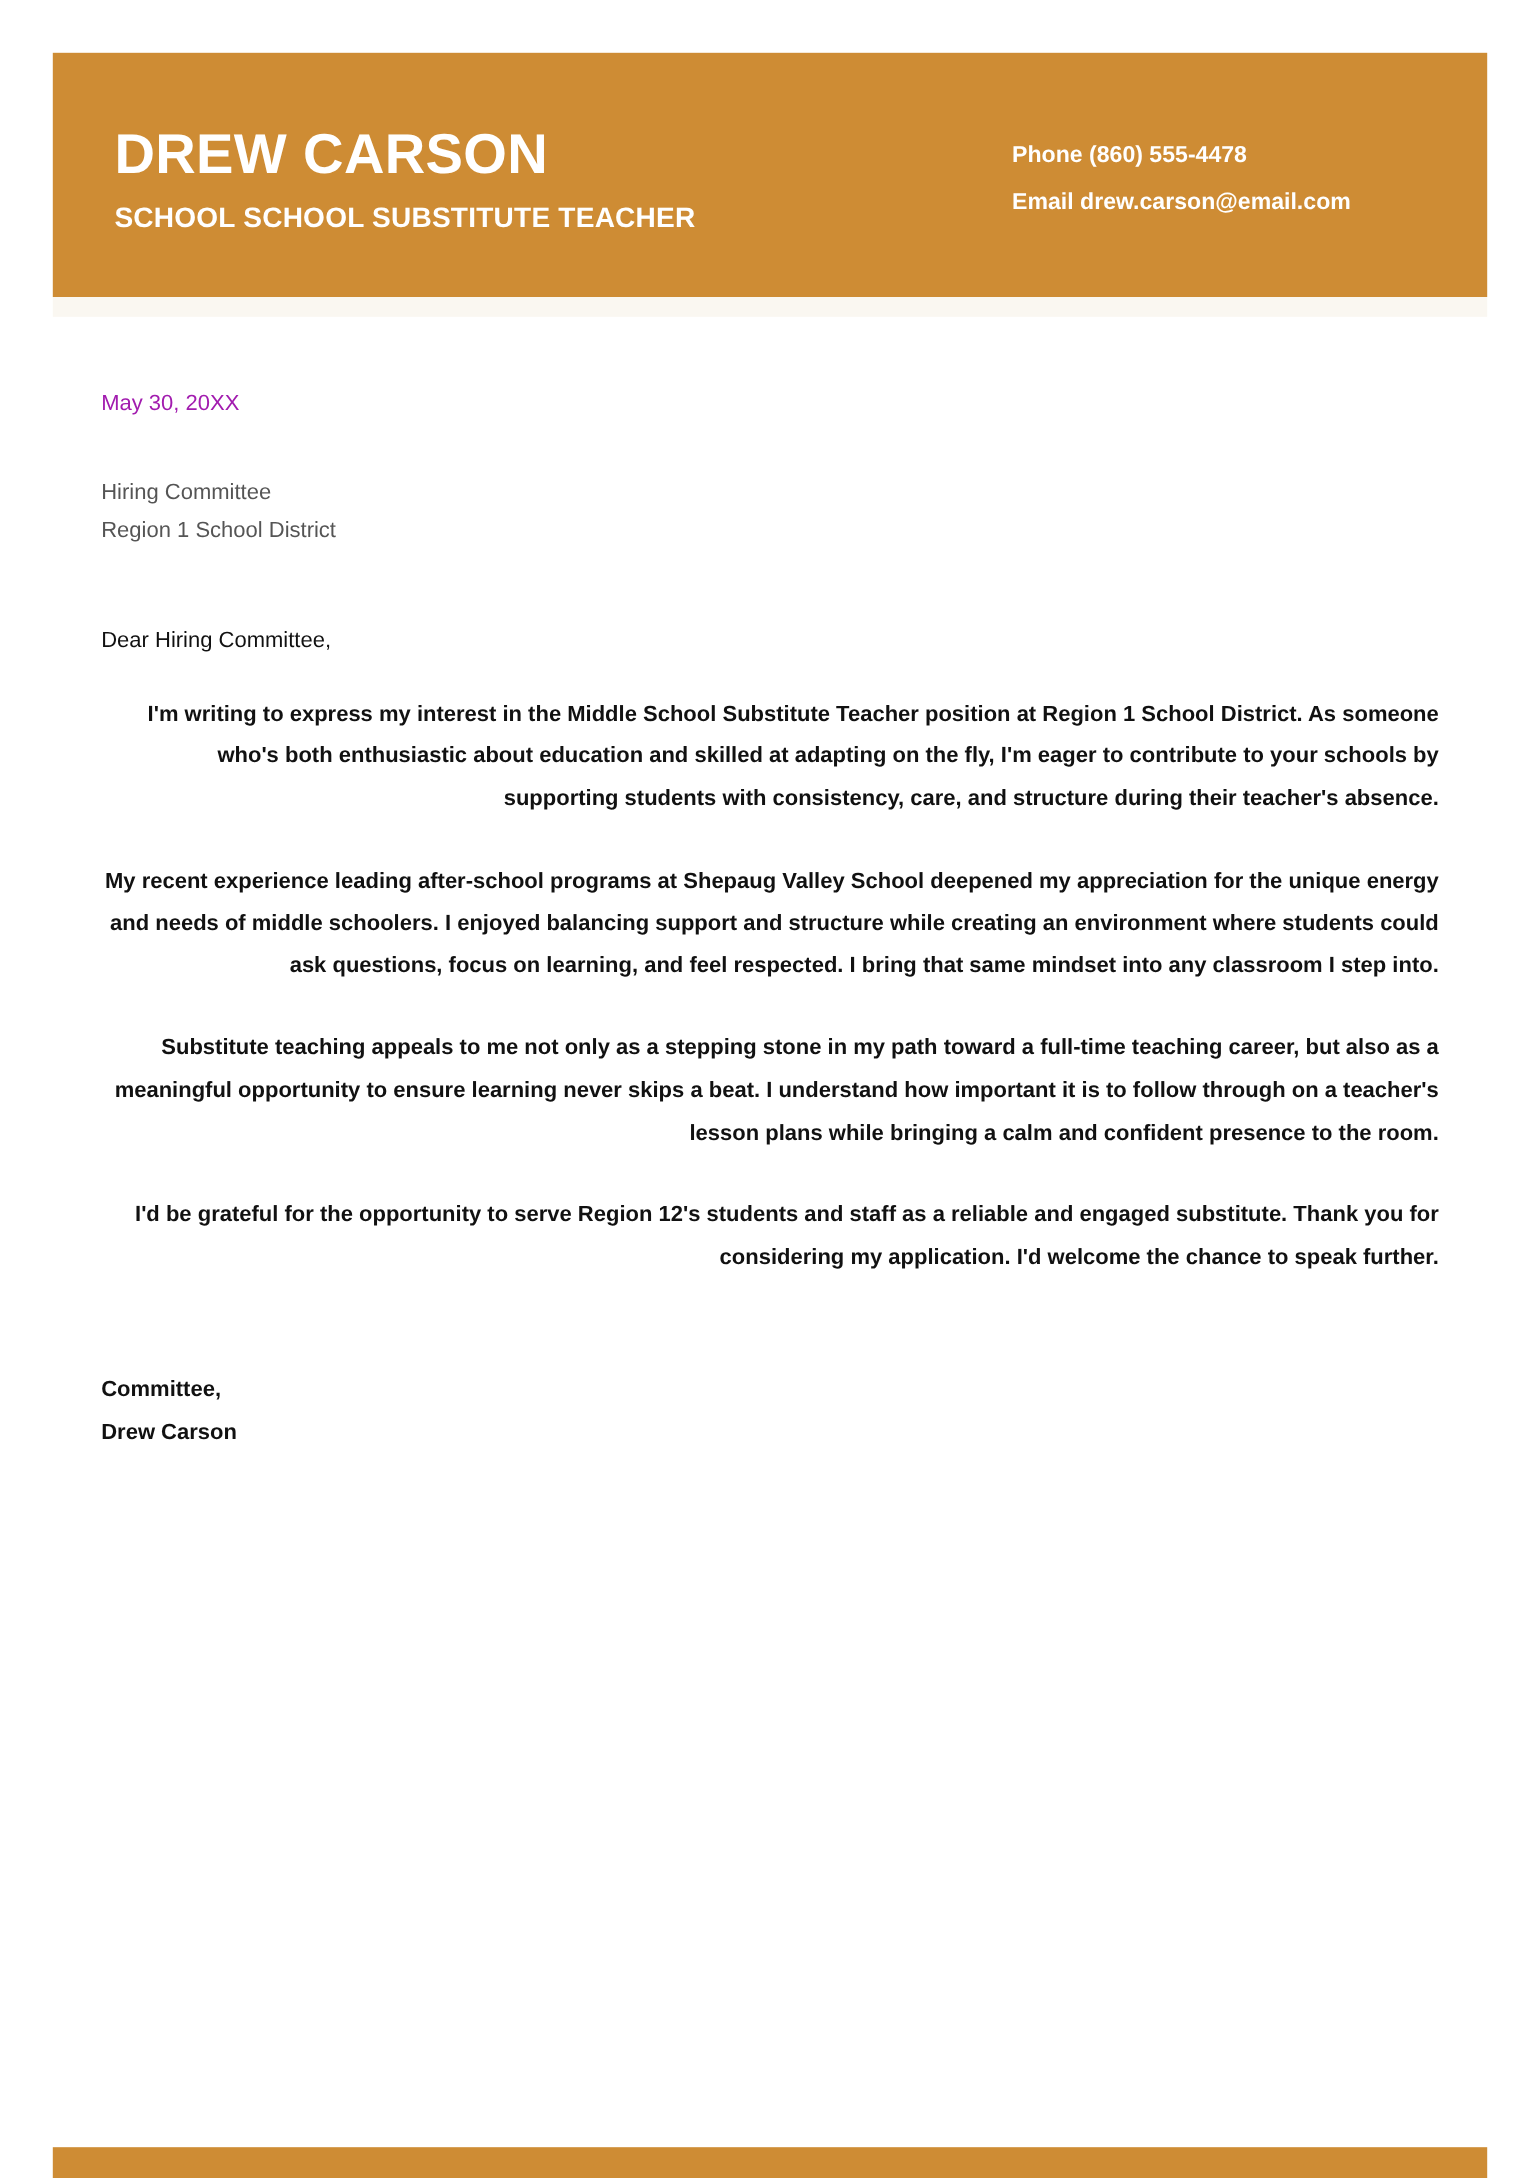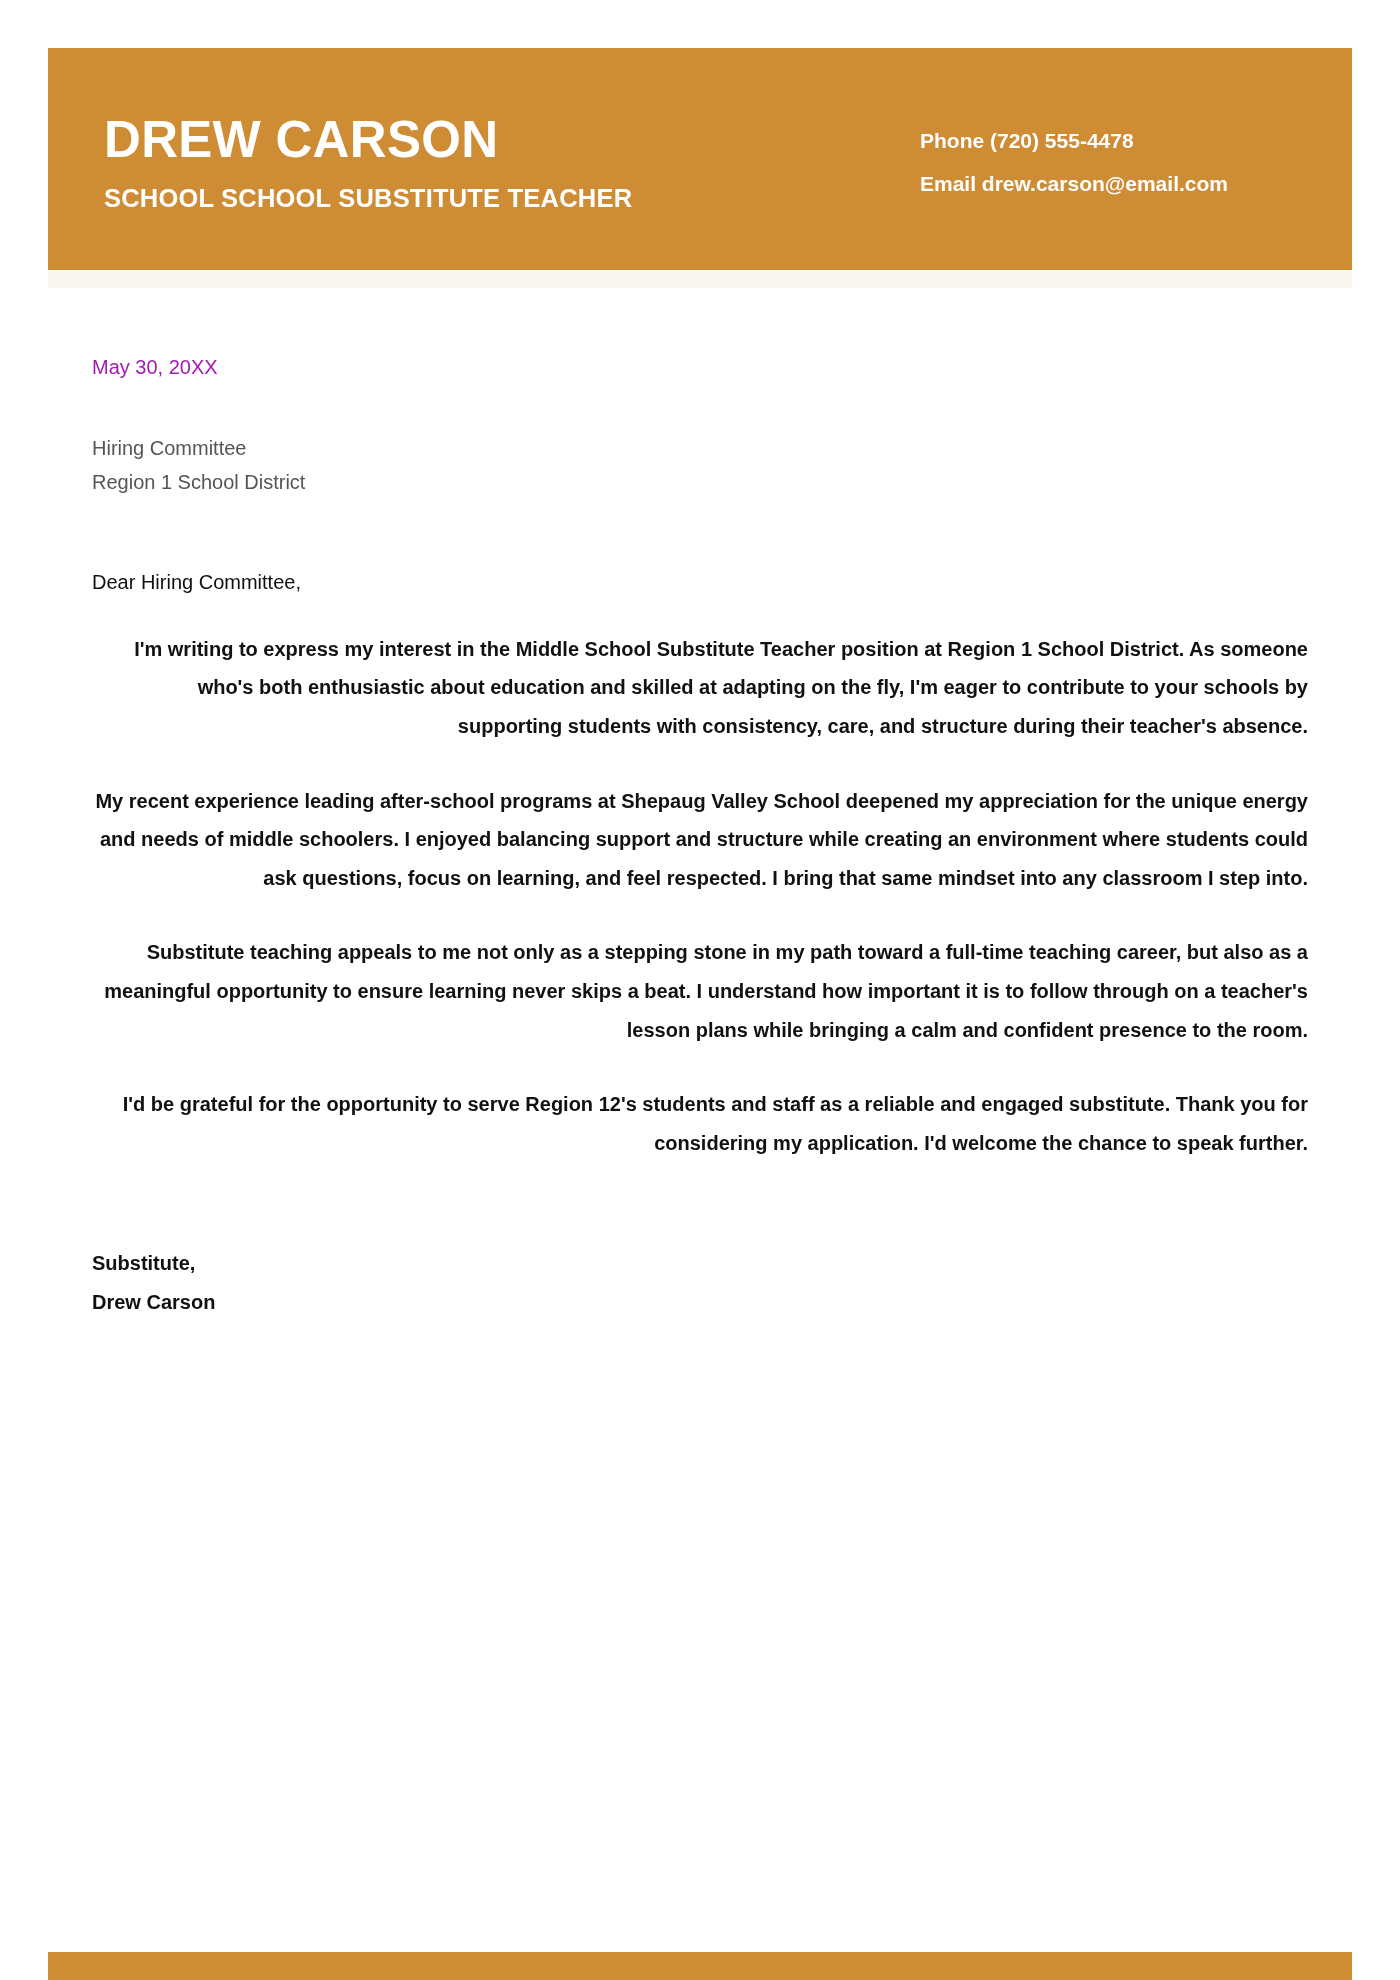--- a/index.html
+++ b/index.html
@@ -161,21 +161,21 @@
 
   <div class="header-band">
     <div class="header-inner">
 
       <div class="identity">
         <h1 class="name">DREW CARSON</h1>
         <h2 class="job-title">SCHOOL SCHOOL SUBSTITUTE TEACHER</h2>
       </div>
 
       <div class="contact">
-        <p class="contact-line">Phone (720) 555-4478</p>
+        <p class="contact-line">Phone (860) 555-4478</p>
         <p class="contact-line">Email drew.carson@email.com</p>
       </div>
 
     </div>
   </div>
 
   <div class="header-shadow"></div>
 
   <div class="letter">
 
@@ -187,21 +187,21 @@
     </div>
 
     <p class="salutation">Dear Hiring Committee,</p>
 
     <p class="body-para">I'm writing to express my interest in the Middle School Substitute Teacher position at Region 1 School District. As someone who's both enthusiastic about education and skilled at adapting on the fly, I'm eager to contribute to your schools by supporting students with consistency, care, and structure during their teacher's absence.</p>
     <p class="body-para">My recent experience leading after-school programs at Shepaug Valley School deepened my appreciation for the unique energy and needs of middle schoolers. I enjoyed balancing support and structure while creating an environment where students could ask questions, focus on learning, and feel respected. I bring that same mindset into any classroom I step into.</p>
     <p class="body-para">Substitute teaching appeals to me not only as a stepping stone in my path toward a full-time teaching career, but also as a meaningful opportunity to ensure learning never skips a beat. I understand how important it is to follow through on a teacher's lesson plans while bringing a calm and confident presence to the room.</p>
     <p class="body-para">I'd be grateful for the opportunity to serve Region 12's students and staff as a reliable and engaged substitute. Thank you for considering my application. I'd welcome the chance to speak further.</p>
 
     <div class="signoff">
-      <p class="signoff-line">Substitute,</p>
+      <p class="signoff-line">Committee,</p>
       <p class="signoff-line">Drew Carson</p>
     </div>
 
   </div>
 
   <div class="footer-band"></div>
 
 </div>
 
 </body></html>

